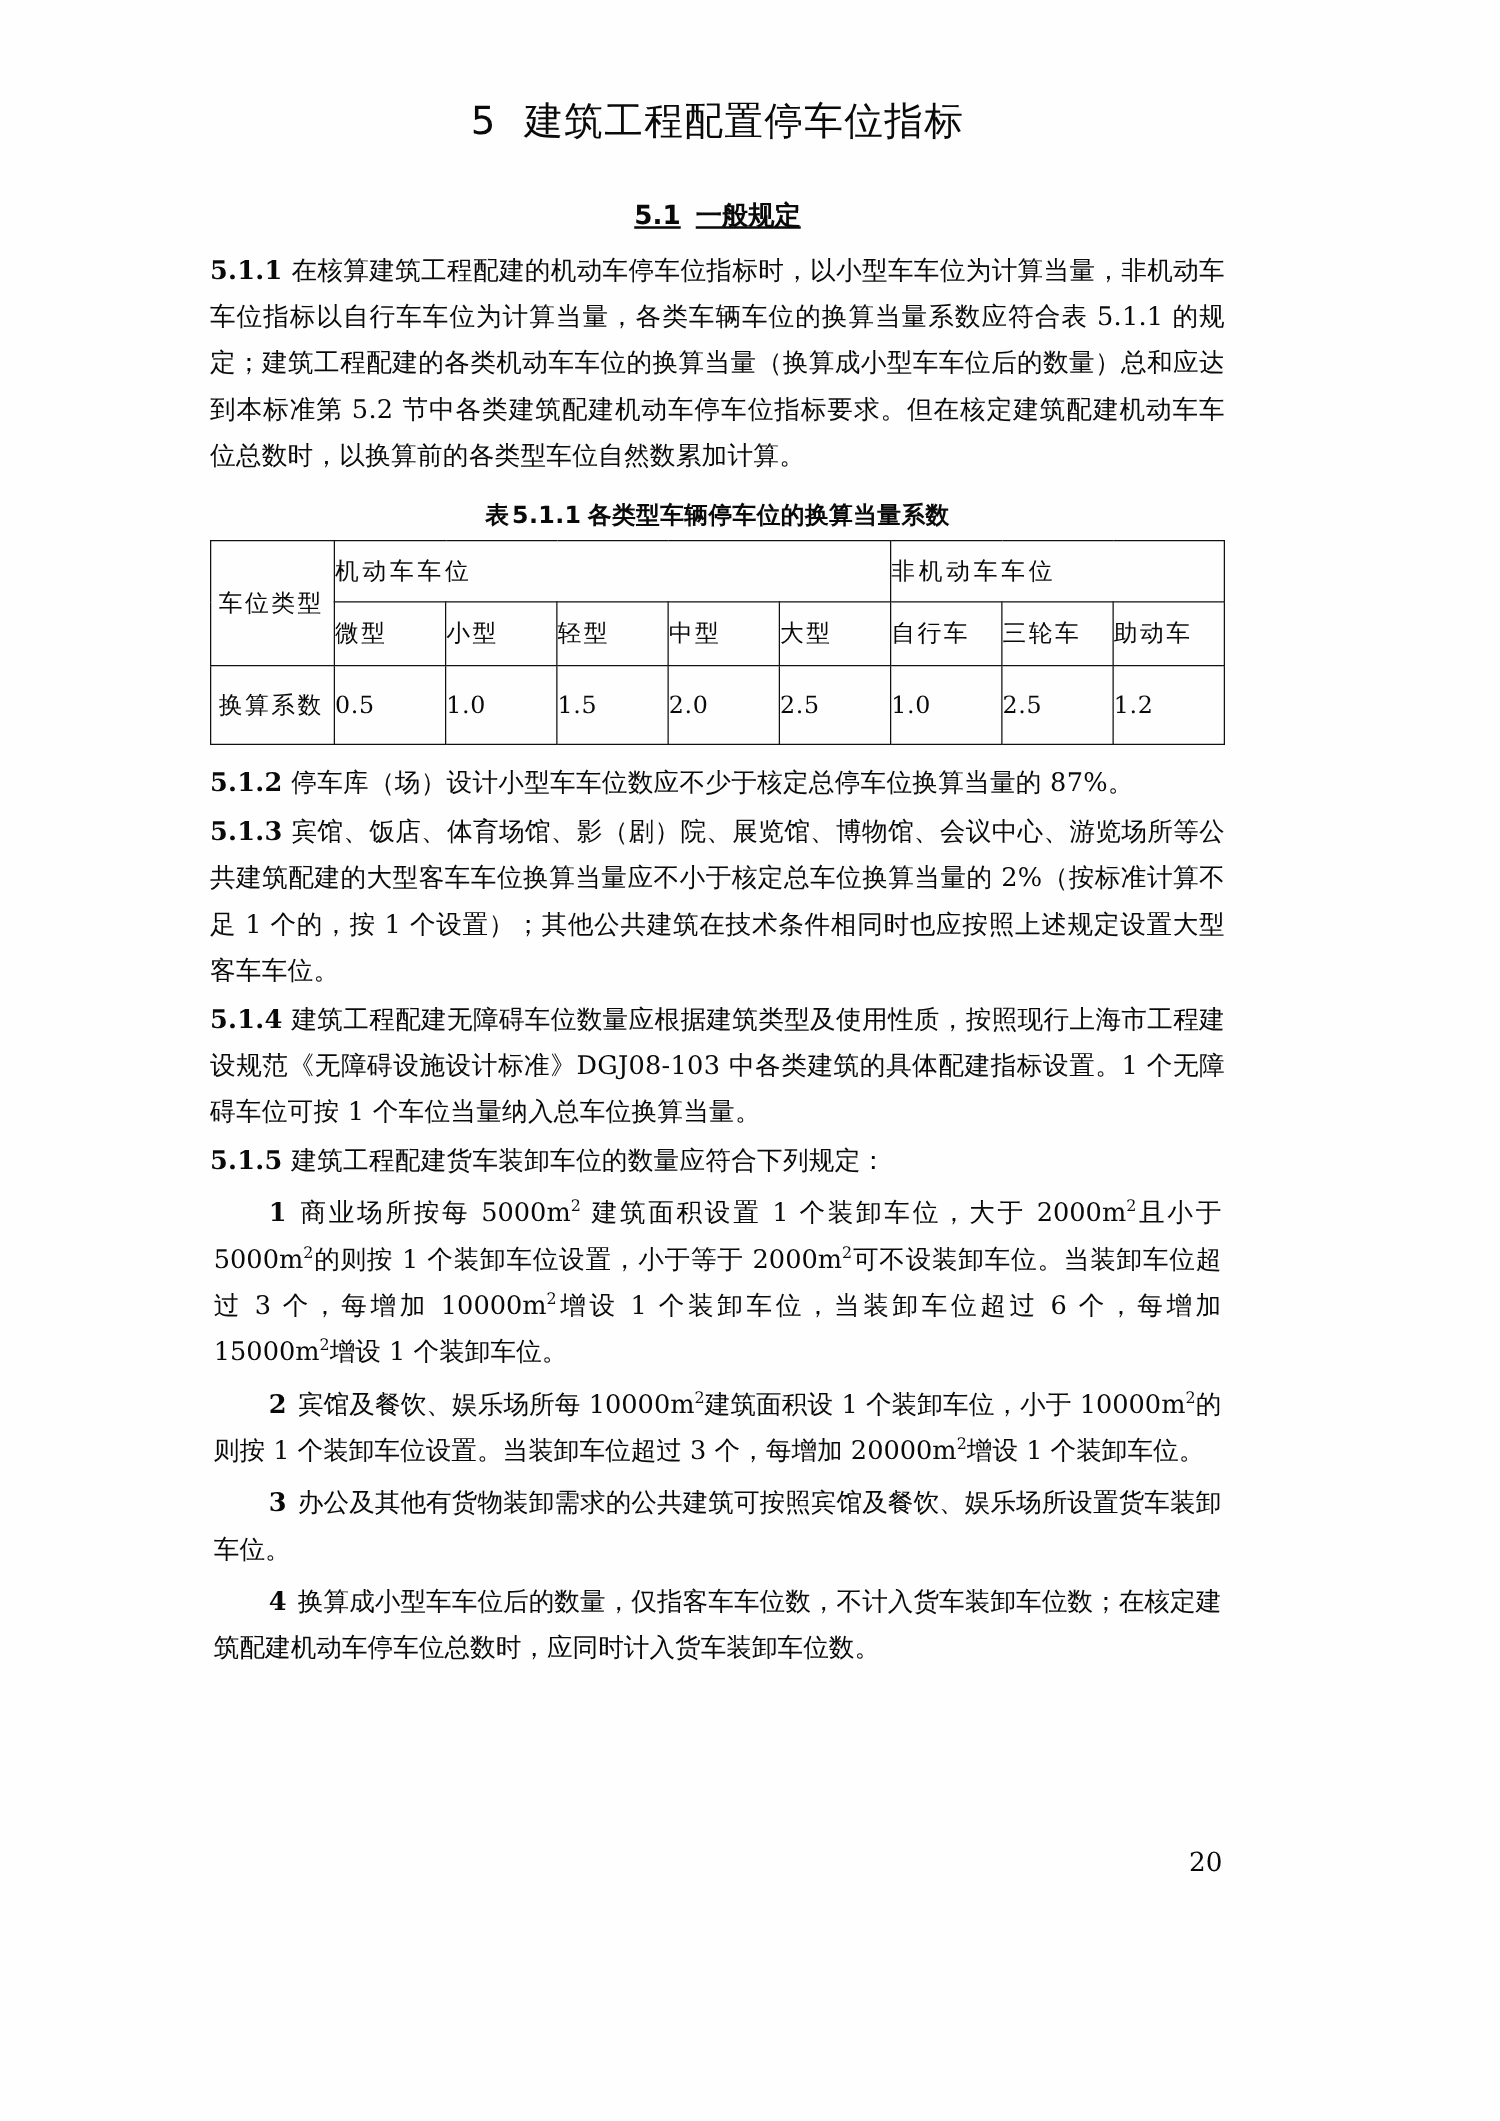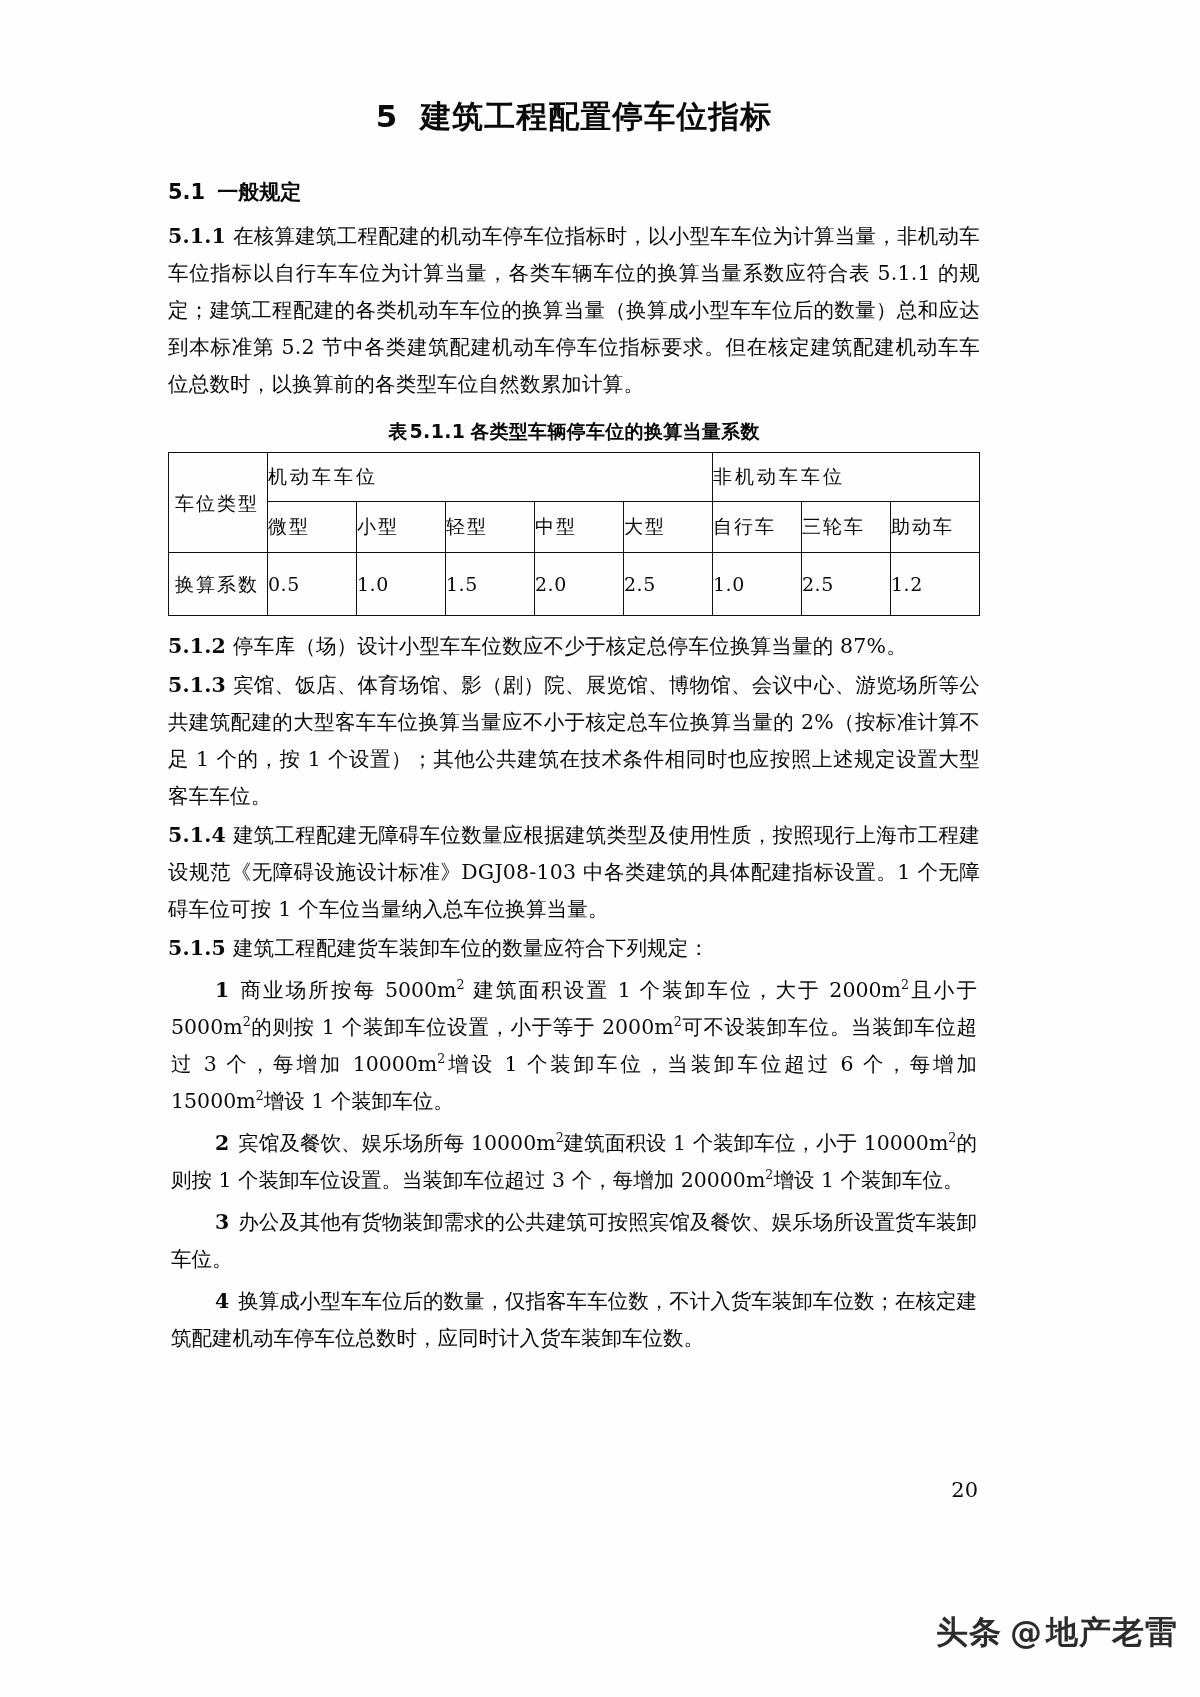--- a/index.html
+++ b/index.html
@@ -28,35 +28,36 @@
     position: absolute;
     left: 168px;
     top: 0;
     width: 812px;
   }
 
   
   .chapter-title {
     text-align: center;
     font-size: 31px;
-    font-weight: bold;
+    font-weight: normal;
     letter-spacing: 1px;
     margin: 0;
-    padding-top: 96px;
+    padding-top: 76px;
     font-family: "DejaVu Sans", "Liberation Sans", sans-serif;
   }
   .chapter-title .num { margin-right: 22px; }
 
   .section-title {
-    text-align: left;
+    text-align: center;
     font-size: 21px;
     font-weight: bold;
     margin: 0;
     padding-top: 40px;
     font-family: "DejaVu Sans", "Liberation Sans", sans-serif;
+    text-decoration: underline;
   }
   .section-title .num { margin-right: 12px; }
 
   
   .para {
     font-size: 20.5px;
     line-height: 37px;
     text-align: justify;
     text-justify: inter-ideograph;
     margin: 0;
@@ -242,16 +243,13 @@
       </p>
       <p class="subitem">
         <span class="idx">4</span><span class="rich">换算成小型车车位后的数量，仅指客车车位数，不计入货车装卸车位数；在核定建筑配建机动车停车位总数时，应同时计入货车装卸车位数。</span>
       </p>
     </div>
 
   </div>
 
   <div class="page-number">20</div>
 
-  <div class="watermark">
-    <span>头条</span><span class="at">@</span><span>地产老雷</span>
-  </div>
 </div>
 
 </body></html>

